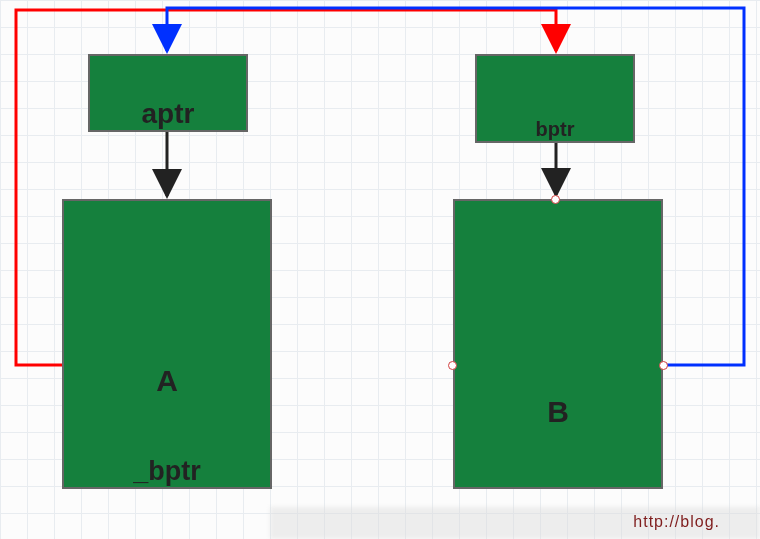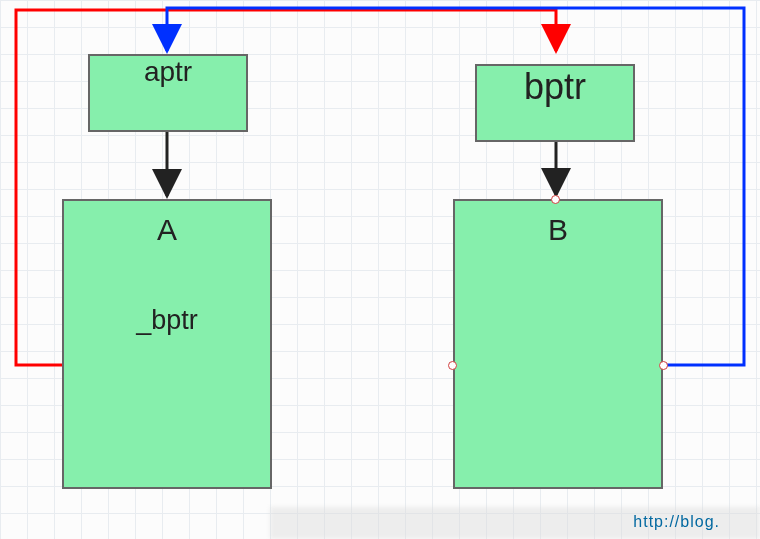--- a/index.html
+++ b/index.html
@@ -18,72 +18,72 @@
       top: 0; left: 0; right: 0; bottom: 0;
       background-image: 
         linear-gradient(to right, #e8ecf0 1px, transparent 1px),
         linear-gradient(to bottom, #e8ecf0 1px, transparent 1px);
       background-size: 27px 27px;
     }
     
     .box {
       position: absolute;
       border: 2px solid #666;
-      background: #86efac;
+      background: #15803d;
       display: flex;
       flex-direction: column;
       align-items: center;
-      justify-content: flex-start;
-      font-weight: normal;
+      justify-content: flex-end;
+      font-weight: bold;
       color: #222;
     }
     
     .aptr-box {
       left: 88px; top: 54px;
       width: 160px; height: 78px;
       font-size: 28px;
     }
     .bptr-box {
-      left: 475px; top: 64px;
-      width: 160px; height: 78px;
-      font-size: 36px;
+      left: 475px; top: 54px;
+      width: 160px; height: 89px;
+      font-size: 20px;
     }
     
     .A-box {
       left: 62px; top: 199px;
       width: 210px; height: 290px;
       font-size: 27px;
     }
     .B-box {
       left: 453px; top: 199px;
       width: 210px; height: 290px;
       font-size: 27px;
     }
     .obj-name { margin-top: 12px; margin-bottom: 58px; font-size: 30px; }
-    .obj-field { margin-bottom: 50px; }
+    .obj-field { }
     
     svg.arrows {
       position: absolute;
       top: 0; left: 0;
       width: 760px; height: 539px;
       pointer-events: none;
     }
     
     .conn-dot {
       position: absolute;
       width: 9px; height: 9px;
       border: 1px solid #d04040;
       background: #fff;
       border-radius: 50%;
     }
     
     .watermark {
       position: absolute;
       bottom: 8px; right: 40px;
-      color: #0369a1;
+      color: #7f1d1d;
       font-size: 16px;
       letter-spacing: 1px;
     }
     .blur-strip {
       position: absolute;
       bottom: 0; left: 270px; right: 0; height: 32px;
       background: rgba(220,220,220,0.45);
       filter: blur(2px);
     }
   </style>

